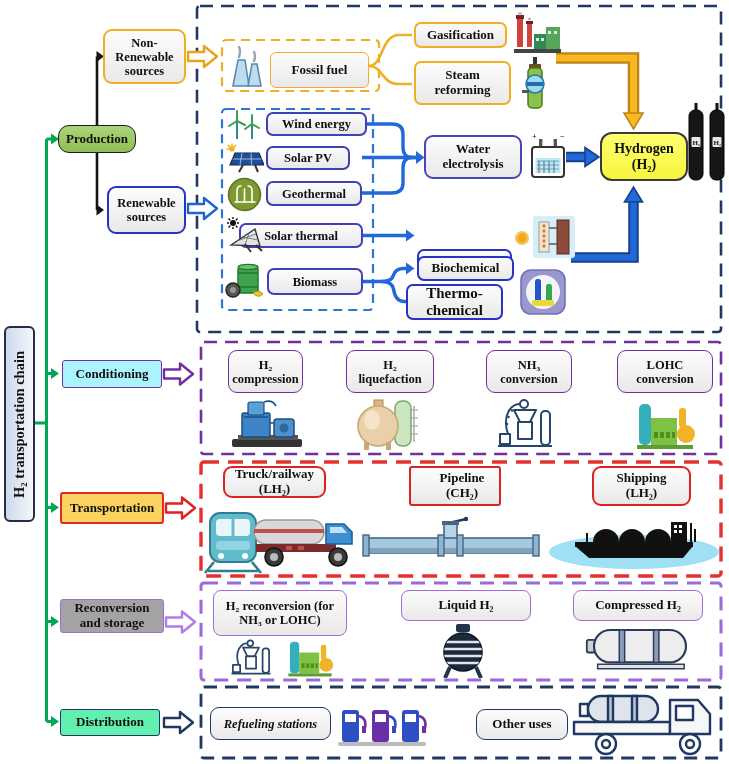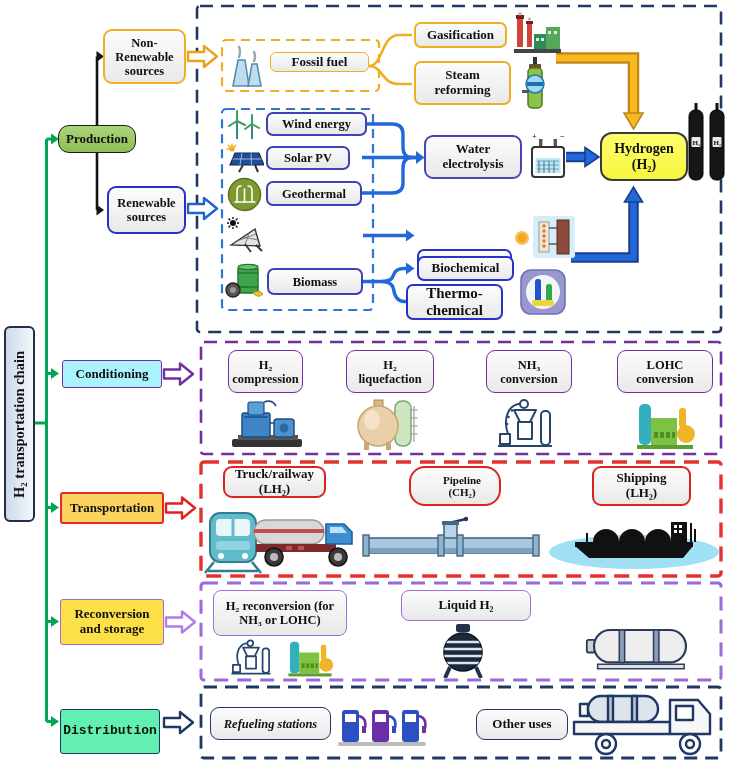--- a/index.html
+++ b/index.html
@@ -102,36 +102,37 @@
     </g>
   </svg>
 
   <div id="title-box">
       <span>H₂ transportation chain</span>
     </div>
 
   <div class="box" style="left:58px;top:125px;width:78px;height:28px;font-size:13px;background:linear-gradient(180deg,#ABD47A,#8FBE55);border:1.8px solid #1b1b1b;border-radius:11px;">Production</div>
   <div class="box" style="left:62px;top:360px;width:100px;height:28px;font-size:13px;background:#A9F4FE;border:1.8px solid #7030A0;border-radius:3px;">Conditioning</div>
   <div class="box" style="left:60px;top:492px;width:104px;height:32px;font-size:13px;background:#FBD25F;border:2px solid #E02B2B;border-radius:3px;">Transportation</div>
-  <div class="box" style="left:60px;top:599px;width:104px;height:46px;font-size:13px;background:#fde047;border:1.8px solid #A06CD5;border-radius:3px;">Reconversion
+  <div class="box" style="left:60px;top:599px;width:104px;height:34px;font-size:13px;background:#a3a3a3;border:1.8px solid #A06CD5;border-radius:3px;">Reconversion
 and storage</div>
-  <div class="box" style="left:60px;top:709px;width:100px;height:45px;font-size:13px;background:#63EFAF;border:1.8px solid #1F3864;border-radius:3px;font-family:Liberation Mono, monospace;">Distribution</div>
+  <div class="box" style="left:60px;top:709px;width:100px;height:27px;font-size:13px;background:#63EFAF;border:1.8px solid #1F3864;border-radius:3px;">Distribution</div>
 
   <div class="box" style="left:103px;top:29px;width:83px;height:55px;font-size:12.5px;border-color:#F0AF22;border-radius:9px;">Non-
 Renewable
 sources</div>
   <div class="box" style="left:107px;top:186px;width:79px;height:48px;font-size:12.5px;border-color:#2633C6;border-radius:9px;">Renewable
 sources</div>
-  <div class="box" style="left:270px;top:52px;width:99px;height:20px;font-size:13px;border:1.8px solid #F0AF22;border-radius:6px;">Fossil fuel</div>
+  <div class="box" style="left:270px;top:52px;width:99px;height:36px;font-size:13px;border:1.8px solid #F0AF22;border-radius:6px;">Fossil fuel</div>
   <div class="box" style="left:414px;top:22px;width:93px;height:26px;font-size:13px;border-color:#F0AF22;">Gasification</div>
   <div class="box" style="left:414px;top:61px;width:97px;height:44px;font-size:13px;border-color:#F0AF22;">Steam
 reforming</div>
   <div class="box" style="left:266px;top:112px;width:101px;height:24px;font-size:12.5px;border-color:#4040B8;">Wind energy</div>
   <div class="box" style="left:266px;top:146px;width:84px;height:24px;font-size:12.5px;border-color:#4040B8;">Solar PV</div>
   <div class="box" style="left:266px;top:181px;width:96px;height:25px;font-size:12.5px;border-color:#4040B8;">Geothermal</div>
+  <div class="box" style="left:239px;top:223px;width:124px;height:25px;font-size:12.5px;border-color:#4040B8;">Solar thermal</div>
   <div class="box" style="left:267px;top:268px;width:96px;height:27px;font-size:12.5px;border-color:#4040B8;">Biomass</div>
   <div class="box" style="left:424px;top:135px;width:98px;height:44px;font-size:13px;border-color:#4747B2;border-radius:9px;">Water
 electrolysis</div>
   <div class="box" style="left:417px;top:221px;width:95px;height:27px;font-size:13px;border-color:#2633C6;margin-top:28px;">Thermolysis</div>
   <div class="box" style="left:417px;top:256px;width:97px;height:25px;font-size:13px;border-color:#2633C6;">Biochemical</div>
   <div class="box" style="left:406px;top:284px;width:97px;height:36px;font-size:15px;border-color:#2633C6;">Thermo-
 chemical</div>
   <div class="box" style="left:600px;top:132px;width:88px;height:49px;font-size:14px;background:linear-gradient(180deg,#FEFE6E,#F6F63E);border:2px solid #3a3a3a;border-radius:12px;">Hydrogen
 (H₂)</div>
 
@@ -139,28 +140,29 @@
 compression</div>
   <div class="box" style="left:346px;top:350px;width:88px;height:43px;font-size:12.5px;border:1.8px solid #7030A0;border-radius:9px;">H₂
 liquefaction</div>
   <div class="box" style="left:486px;top:350px;width:86px;height:43px;font-size:12.5px;border:1.8px solid #7030A0;border-radius:9px;">NH₃
 conversion</div>
   <div class="box" style="left:617px;top:350px;width:96px;height:43px;font-size:12.5px;border:1.8px solid #7030A0;border-radius:9px;text-align:center;">LOHC
 conversion</div>
 
   <div class="box" style="left:223px;top:466px;width:103px;height:32px;font-size:13px;border:2px solid #DD2222;border-radius:9px;">Truck/railway
 (LH₂)</div>
-  <div class="box" style="left:409px;top:466px;width:92px;height:40px;font-size:11px;border:2px solid #DD2222;border-radius:16px;padding-left:14px;">Pipeline
+  <div class="box" style="left:409px;top:466px;width:92px;height:40px;font-size:13px;border:2px solid #DD2222;border-radius:3px;padding-left:14px;">Pipeline
 (CH₂)</div>
   <div class="box" style="left:592px;top:466px;width:99px;height:40px;font-size:13px;border:2px solid #DD2222;border-radius:9px;">Shipping
 (LH₂)</div>
 
   <div class="box" style="left:213px;top:590px;width:134px;height:46px;font-size:12.5px;border:1.8px solid #A06CD5;border-radius:8px;">H₂ reconversion (for
 NH₃ or LOHC)</div>
   <div class="box" style="left:401px;top:590px;width:130px;height:31px;font-size:13px;border:1.8px solid #A06CD5;border-radius:8px;">Liquid H₂</div>
+  <div class="box" style="left:573px;top:590px;width:130px;height:31px;font-size:13px;border:1.8px solid #A06CD5;border-radius:8px;">Compressed H₂</div>
 
   <div class="box" style="left:210px;top:707px;width:121px;height:33px;font-size:12.5px;border:1.8px solid #1F3864;border-radius:9px;font-style:italic;">Refueling stations</div>
   <div class="box" style="left:476px;top:709px;width:92px;height:31px;font-size:13px;border:1.8px solid #1F3864;border-radius:9px;">Other uses</div>
 
   <svg class="icon" style="left:230px;top:45px" width="34" height="42" viewBox="0 0 34 42">
     <path d="M3,41 L8,15 H15 L19,41 Z" fill="#BDDCEF" stroke="#5588AA" stroke-width="1.5"></path>
     <path d="M18,41 L22,19 H27 L31,41 Z" fill="#BDDCEF" stroke="#5588AA" stroke-width="1.5"></path>
     <path d="M9,12 q2,-6 0,-10 M24,16 q2,-5 0,-9" stroke="#9aa3aa" stroke-width="2.4" fill="none" stroke-linecap="round"></path>
   </svg>
 

